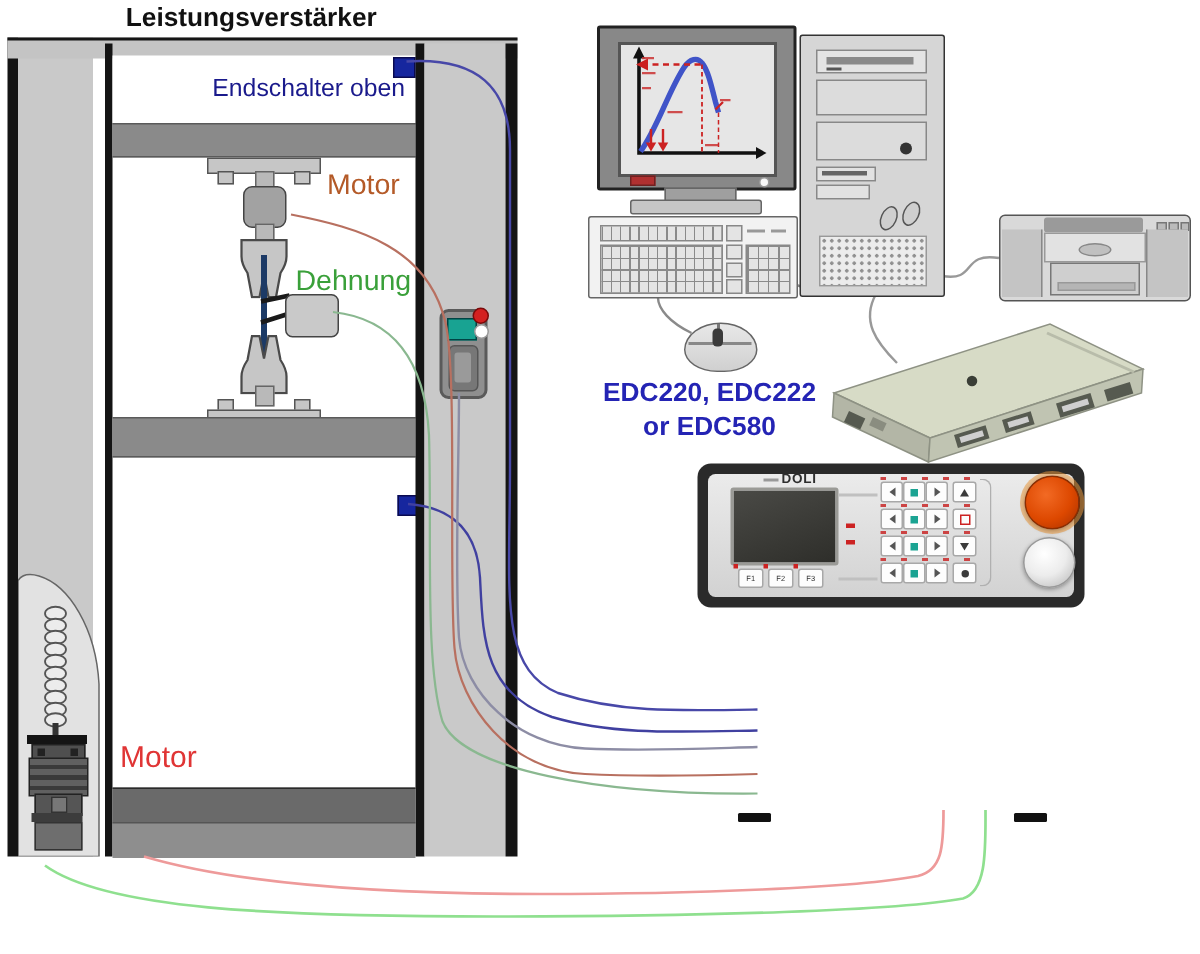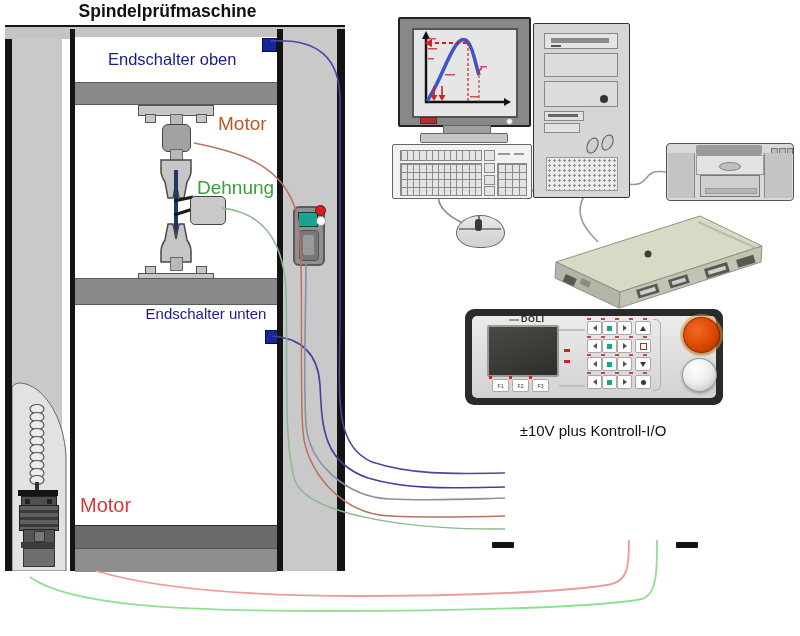--- a/index.html
+++ b/index.html
@@ -27,21 +27,21 @@
   .red-sq{width:5px;height:5px;border:1.5px solid #cc2222;}
   .blk-dot{width:5px;height:5px;border-radius:50%;background:#3a3a3a;}
   .red-dash{position:absolute;height:2px;background:repeating-linear-gradient(90deg,#cc4444 0 4px,transparent 4px 14px);}
   .hline{position:absolute;height:2px;background:#c0c0c0;}
 </style>
 </head>
 <body>
 
 <div class="canvas">
 
-  <div class="lbl z4" style="left:55px;top:1px;width:225px;text-align:center;font-size:17.5px;font-weight:bold;color:#111;">Spindelprüfmaschine</div>
+  <div class="lbl z4" style="left:55px;top:1px;width:225px;text-align:center;font-size:17.5px;font-weight:bold;color:#111;">Leistungsverstärker</div>
 
   <div class="abs z1" style="left:5px;top:25px;width:340px;height:546px;">
 
     <div class="abs blk" style="left:0;top:0;width:7px;height:546px;"></div>
     <div class="abs mfill" style="left:7px;top:0;width:50px;height:546px;"></div>
     <div class="abs" style="left:0;top:0;width:340px;height:12px;background:#c4c4c4;border-top:2px solid #151515;"></div>
     <div class="abs blk" style="left:65px;top:4px;width:5px;height:542px;"></div>
     <div class="abs" style="left:70px;top:12px;width:202px;height:45px;background:#fff;"></div>
     <div class="abs conn" style="left:257px;top:13px;width:13px;height:12px;"></div>
     <div class="abs xhead" style="left:70px;top:57px;width:202px;height:21px;"></div>
@@ -109,22 +109,21 @@
     <div class="abs" style="left:18px;top:504px;width:30px;height:13px;background:#555;border:1px solid #222;">
       <div class="abs" style="left:10px;top:1px;width:9px;height:9px;background:#777;border:1px solid #333;"></div>
     </div>
     <div class="abs" style="left:16px;top:517px;width:34px;height:6px;background:#3c3c3c;"></div>
     <div class="abs" style="left:18px;top:523px;width:30px;height:17px;background:#6e6e6e;border:1px solid #333;"></div>
 
     <div class="abs" style="left:70px;top:500px;width:202px;height:23px;background:#6a6a6a;border-top:1.5px solid #2a2a2a;"></div>
     <div class="abs" style="left:70px;top:523px;width:202px;height:23px;background:#8e8e8e;border-top:1px solid #555;"></div>
   </div>
 
-  <div class="lbl z4" style="left:108px;top:50px;width:162px;text-align:left;font-size:16.5px;color:#1a1a8c;">Endschalter oben</div>
-  <div class="lbl z4" style="left:136px;top:305px;width:140px;text-align:center;font-size:15px;color:#1a1a8c;">Endschalter unten</div>
+  <div class="lbl z4" style="left:108px;top:50px;width:162px;text-align:right;font-size:16.5px;color:#1a1a8c;">Endschalter oben</div>
   <div class="lbl z4" style="left:218px;top:113px;font-size:19px;color:#b45a28;">Motor</div>
   <div class="lbl z4" style="left:197px;top:177px;font-size:19px;color:#3aa03a;">Dehnung</div>
   <div class="lbl z4" style="left:80px;top:494px;font-size:20px;color:#e03535;">Motor</div>
 
   <svg class="abs z2" style="left:0;top:0;pointer-events:none;" width="800" height="636" viewBox="0 0 800 636">
     <g fill="none">
 
       <path d="M271,41 C318,38 340,58 340,100 L340,310 C340,395 332,445 372,462 C412,475 450,474 505,473" stroke="#4848a8" stroke-width="1.6"></path>
 
       <path d="M272,336 C300,338 318,352 320,385 C322,425 322,462 368,478 C408,490 450,488 505,487" stroke="#4040a0" stroke-width="1.6"></path>
@@ -219,20 +218,24 @@
     <div class="abs" style="left:1px;top:9px;width:26px;height:45px;background:#c4c4c4;border-right:1px solid #888;"></div>
     <div class="abs" style="left:97px;top:9px;width:27px;height:45px;background:#c4c4c4;border-left:1px solid #888;"></div>
     <div class="abs" style="left:29px;top:11px;width:66px;height:18px;background:#e2e2e2;border:1px solid #999;">
       <div class="abs" style="left:22px;top:6px;width:20px;height:7px;background:#c0c0c0;border:1px solid #888;border-radius:50%;"></div>
     </div>
     <div class="abs" style="left:33px;top:31px;width:58px;height:20px;background:#cfcfcf;border:1px solid #777;">
       <div class="abs" style="left:4px;top:12px;width:50px;height:4px;background:#b5b5b5;border:1px solid #999;"></div>
     </div>
   </div>
 
+  <div class="lbl z4" style="left:383px;top:250px;width:180px;text-align:center;font-size:17.5px;font-weight:bold;color:#2424b4;line-height:23px;white-space:normal;">
+    <div>EDC220, EDC222</div>
+    <div>or EDC580</div>
+  </div>
 
   <svg class="abs z3" style="left:548px;top:208px;" width="220" height="108" viewBox="0 0 220 108">
     <polygon points="8,54 152,8 214,38 72,84" fill="#d7dbc6" stroke="#8e9284" stroke-width="1"></polygon>
     <polygon points="8,54 72,84 71,100 7,70" fill="#b3b6a6" stroke="#8e9284" stroke-width="1"></polygon>
     <polygon points="72,84 214,38 213,54 71,100" fill="#c0c4b2" stroke="#8e9284" stroke-width="1"></polygon>
     <line x1="150" y1="14" x2="208" y2="40" stroke="#b8bcaa" stroke-width="2"></line>
     <circle cx="100" cy="46" r="3.5" fill="#3a3e36"></circle>
     <g>
       <g transform="translate(88,82) rotate(-17)">
           <rect width="22" height="9" fill="#565a50"></rect>
@@ -337,18 +340,17 @@
     <div class="abs" style="left:188px;top:10px;width:7px;height:70px;border:1.5px solid #b0b0b0;border-left:none;border-radius:0 6px 6px 0;"></div>
 
     <div class="abs" style="left:218px;top:8px;width:35px;height:34px;border-radius:50%;border:1px solid #8a2e00;
                 background:radial-gradient(circle at 38% 35%, #f26a24, #dd4800 55%, #b03400 92%);
                 box-shadow:0 0 0 3px rgba(230,150,60,0.55), 0 1px 3px rgba(0,0,0,0.5);"></div>
     <div class="abs" style="left:217px;top:49px;width:33px;height:32px;border-radius:50%;border:1px solid #999;
                 background:radial-gradient(circle at 40% 32%, #ffffff, #ececec 50%, #c6c6c6 85%, #b0b0b0);
                 box-shadow:0 1px 3px rgba(0,0,0,0.35);"></div>
   </div>
 
-  <div class="lbl z4" style="left:468px;top:422px;width:250px;text-align:center;font-size:15px;color:#111;">±10V plus Kontroll-I/O</div>
 
   <div class="abs z3" style="left:492px;top:542px;width:22px;height:6px;background:#111;border-radius:1px;"></div>
   <div class="abs z3" style="left:676px;top:542px;width:22px;height:6px;background:#111;border-radius:1px;"></div>
 
 </div>
 
 </body></html>

